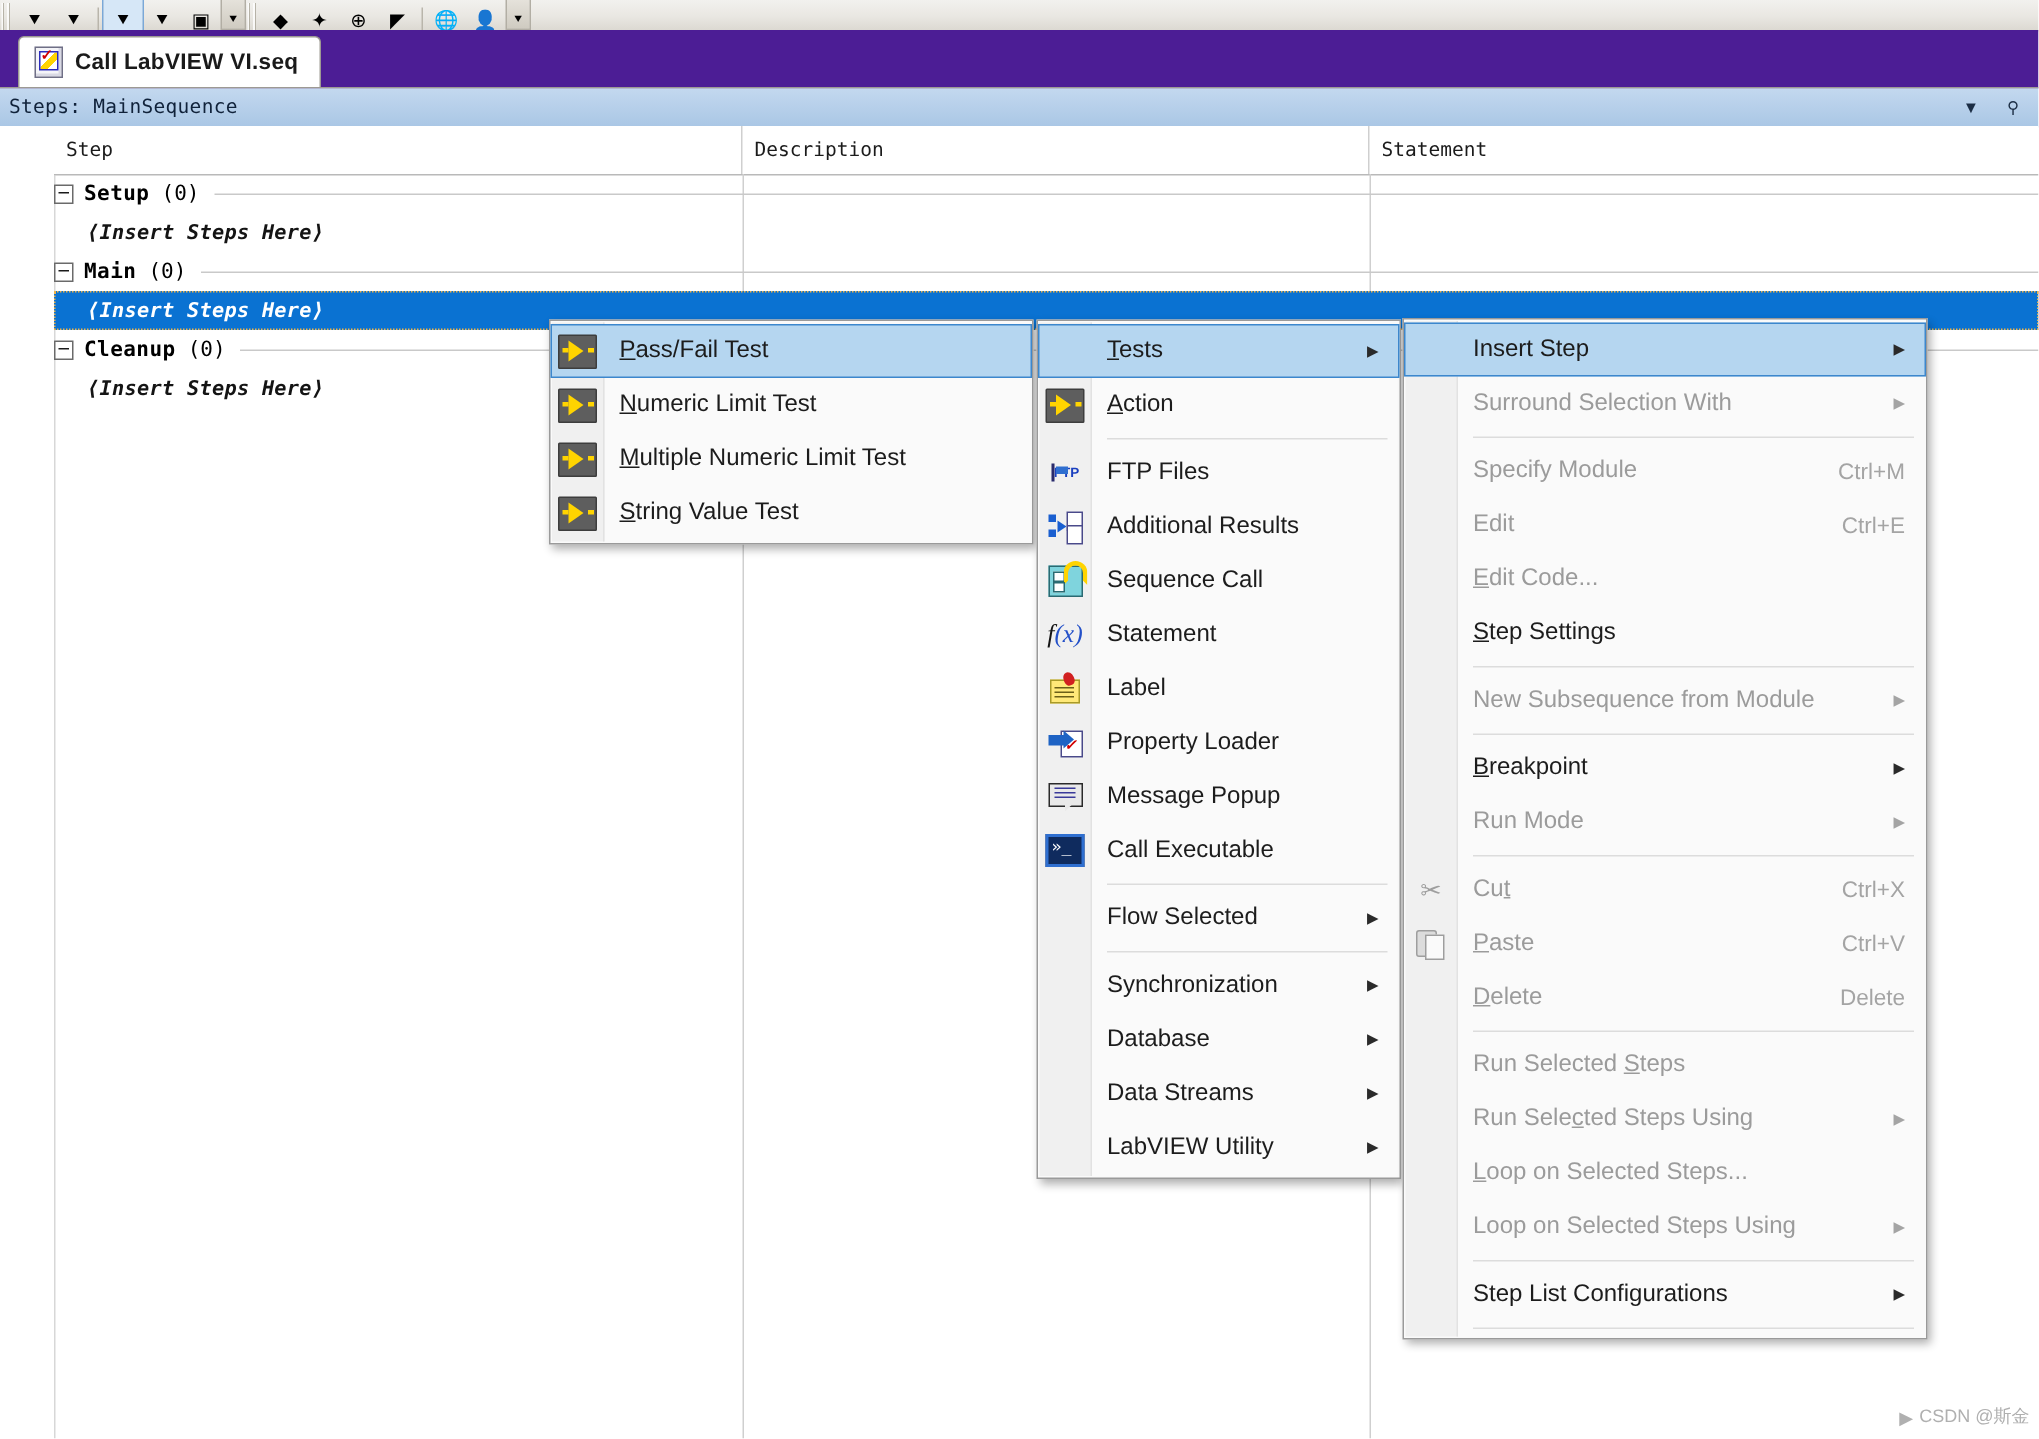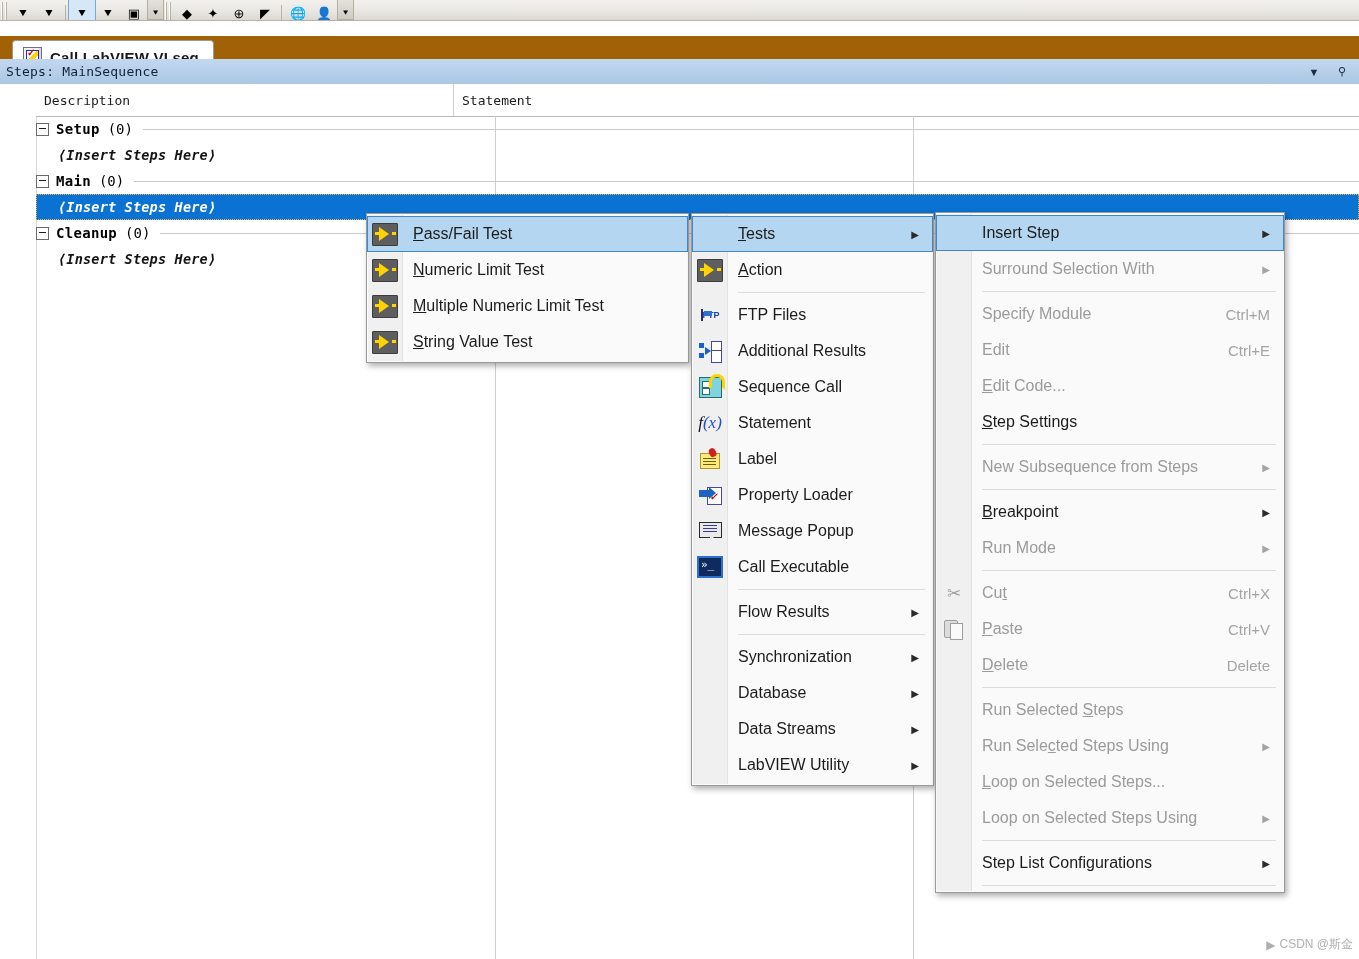--- a/index.html
+++ b/index.html
@@ -23,22 +23,22 @@
     opacity:.8; }
   .tb-ico { width: 26px; height: 20px; display: flex; align-items: flex-end;
     justify-content: center; font-size: 13px; line-height: 12px; overflow: hidden; }
   .tb-sep { width: 1px; height: 15px; background: #b9b5ab; margin: 0 3px; align-self: flex-end; }
   .tb-ico.framed { outline: 1px solid #7aa8d8; background: #d6e7f7; }
   .tb-more { width: 15px; height: 20px; display:flex; align-items:flex-end; justify-content:center;
     background: linear-gradient(to bottom,#e6e3dc,#cfcbc1); border:1px solid #b2aea4; font-size:9px; }
 
   
   .tabstrip {
-    position: absolute; left: 0; top: 36px; width: 1359px; height: 38px;
-    background: #a16207; border-bottom: 1px solid #9d9a93;
+    position: absolute; left: 0; top: 20px; width: 1359px; height: 38px;
+    background: #4c1d95; border-bottom: 1px solid #9d9a93;
   }
   .tab {
     position: absolute; left: 12px; top: 4px; height: 33px;
     padding: 0 14px 0 10px;
     background: #ffffff;
     border: 1px solid #9d9a93; border-bottom: none;
     border-radius: 4px 4px 0 0;
     display: flex; align-items: center; gap: 8px;
   }
   .tab-title { font-weight: bold; font-size: 15px; color: #1a1a1a;
@@ -218,20 +218,21 @@
     <span class="cap-btns">
       <span class="cap-btn">▼</span>
       <span class="cap-btn">⚲</span>
     </span>
   </div>
 
   <div class="grid">
     <div class="grid-left-gutter"></div>
 
     <div class="grid-head">
+      <div class="col c-step">Step</div>
       <div class="col c-desc">Description</div>
       <div class="col c-set">Statement</div>
     </div>
 
     <div class="rows">
       <div class="vline" style="left:459px;"></div>
       <div class="vline" style="left:877px;"></div>
 
       <div class="row">
         <span class="twisty"></span>
@@ -370,21 +371,21 @@
       <span class="mi-label">Message Popup</span>
     </div>
     <div class="mi">
       <span class="mi-ico">
         <span class="ico-exe"></span>
       </span>
       <span class="mi-label">Call Executable</span>
     </div>
     <div class="msep"></div>
     <div class="mi">
-      <span class="mi-label">Flow Results</span>
+      <span class="mi-label">Flow Selected</span>
       <span class="mi-arrow">▶</span>
     </div>
     <div class="msep"></div>
     <div class="mi">
       <span class="mi-label">Synchronization</span>
       <span class="mi-arrow">▶</span>
     </div>
     <div class="mi">
       <span class="mi-label">Database</span>
       <span class="mi-arrow">▶</span>
@@ -422,21 +423,21 @@
     </div>
     <div class="mi disabled">
       <span class="mi-label"><u>E</u>dit Code...</span>
     </div>
     <div class="mi">
       <span class="mi-label"><u>S</u>tep Settings</span>
     </div>
     <div class="msep"></div>
 
     <div class="mi disabled">
-      <span class="mi-label">New Subsequence from Steps</span>
+      <span class="mi-label">New Subsequence from Module</span>
       <span class="mi-arrow">▶</span>
     </div>
     <div class="msep"></div>
 
     <div class="mi">
       <span class="mi-label"><u>B</u>reakpoint</span>
       <span class="mi-arrow">▶</span>
     </div>
     <div class="mi disabled">
       <span class="mi-label">Run Mode</span>

